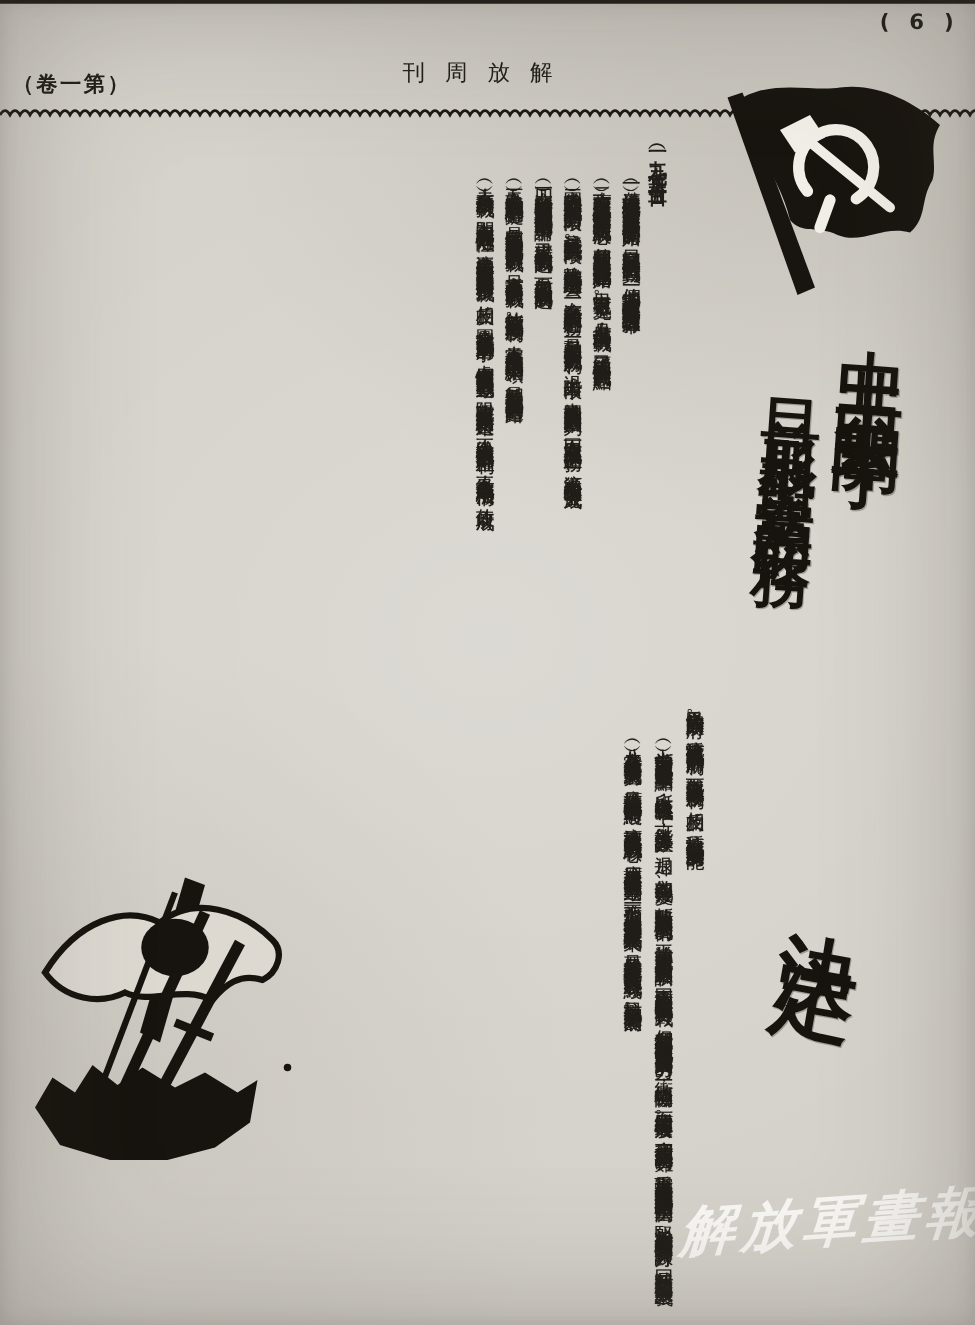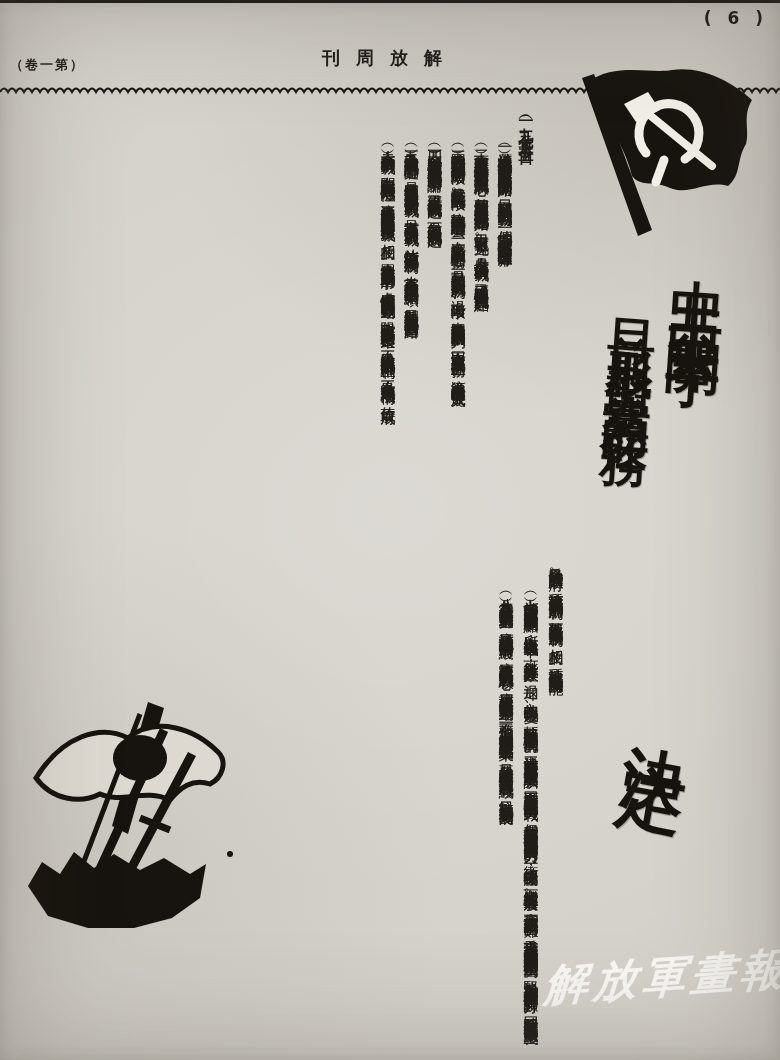--- a/index.html
+++ b/index.html
@@ -13,23 +13,23 @@
     font-family:"DejaVu Sans", sans-serif;
     color:#211e1a;
   }
   .page::after{
     content:"";position:absolute;inset:0;pointer-events:none;
     box-shadow:inset 0 0 120px rgba(70,62,52,.33), inset 0 0 16px rgba(80,72,60,.18);
   }
   .topline{position:absolute;top:0;left:0;width:780px;height:3px;background:#1c1914;}
 
   
-  .vol{position:absolute;left:10px;top:56px;font-size:13px;font-weight:bold;letter-spacing:2px;}
+  .vol{position:absolute;left:10px;top:56px;font-size:17px;font-weight:bold;letter-spacing:2px;}
   .masthead{position:absolute;left:0;top:46px;width:780px;text-align:center;
-    font-size:18px;font-weight:bold;letter-spacing:16px;}
+    font-size:18px;font-weight:normal;letter-spacing:16px;}
   .pageno{position:absolute;right:12px;top:8px;font-size:17px;font-weight:bold;letter-spacing:5px;}
   .wavy{position:absolute;left:0;top:84px;width:780px;height:12px;}
 
   
   .vt{writing-mode:vertical-rl;}
   .body-text{
     position:absolute;overflow:hidden;
     font-size:15px;line-height:1.56;letter-spacing:1px;
     text-shadow:0 0 .6px rgba(25,20,15,.55);
   }

